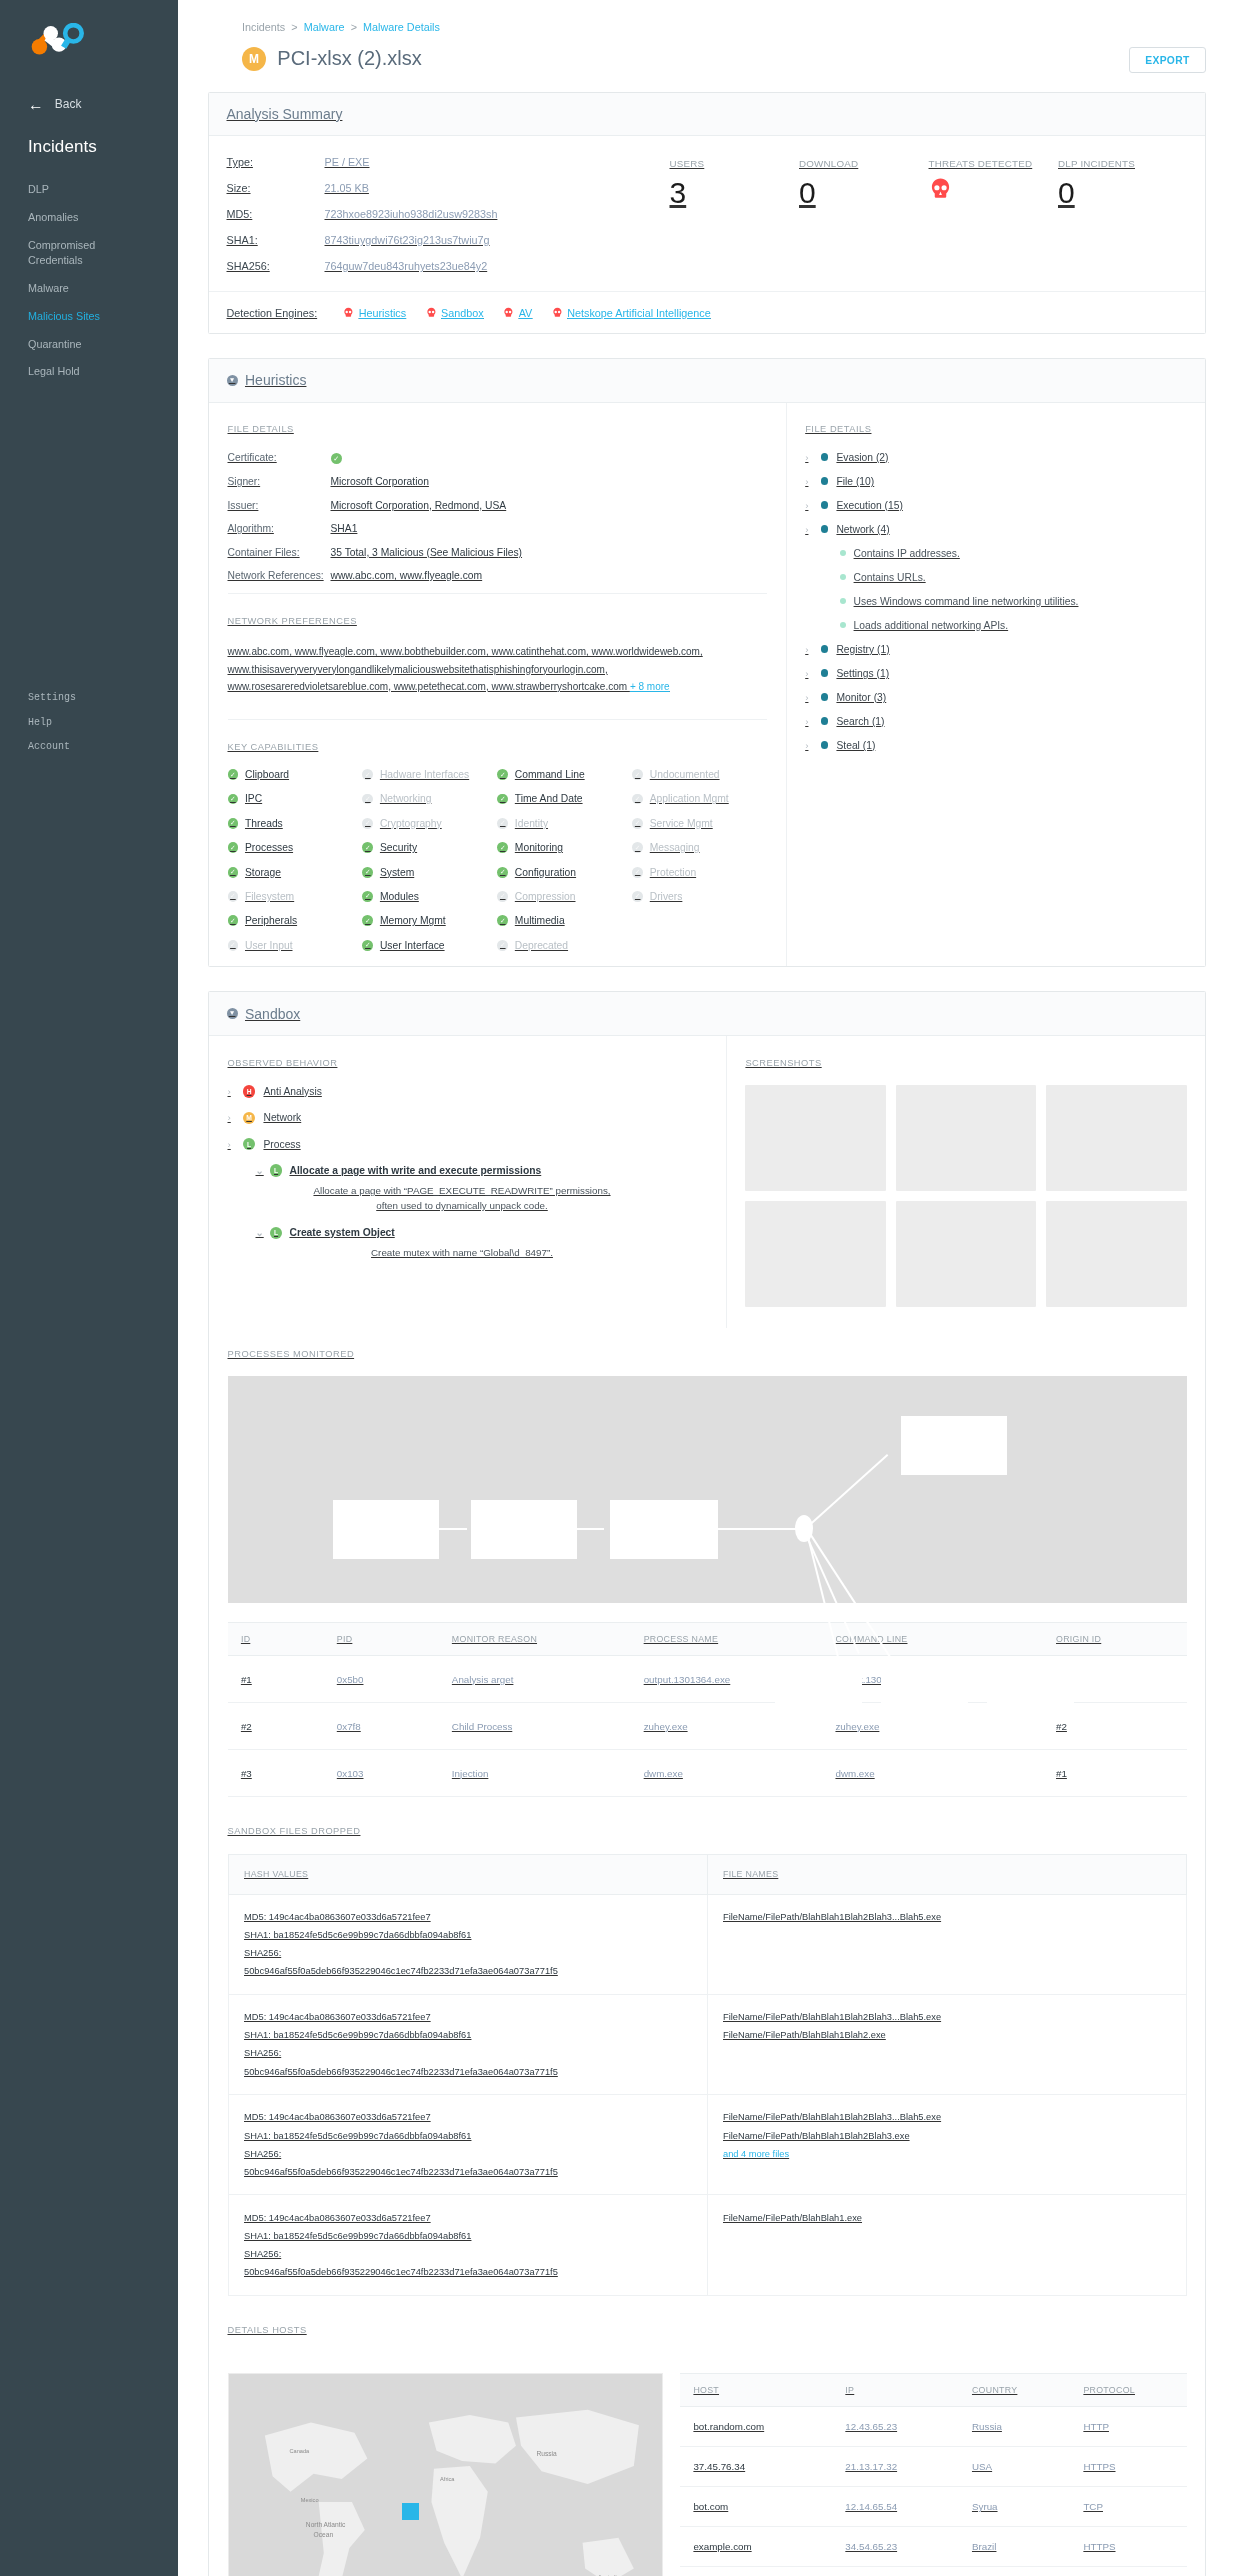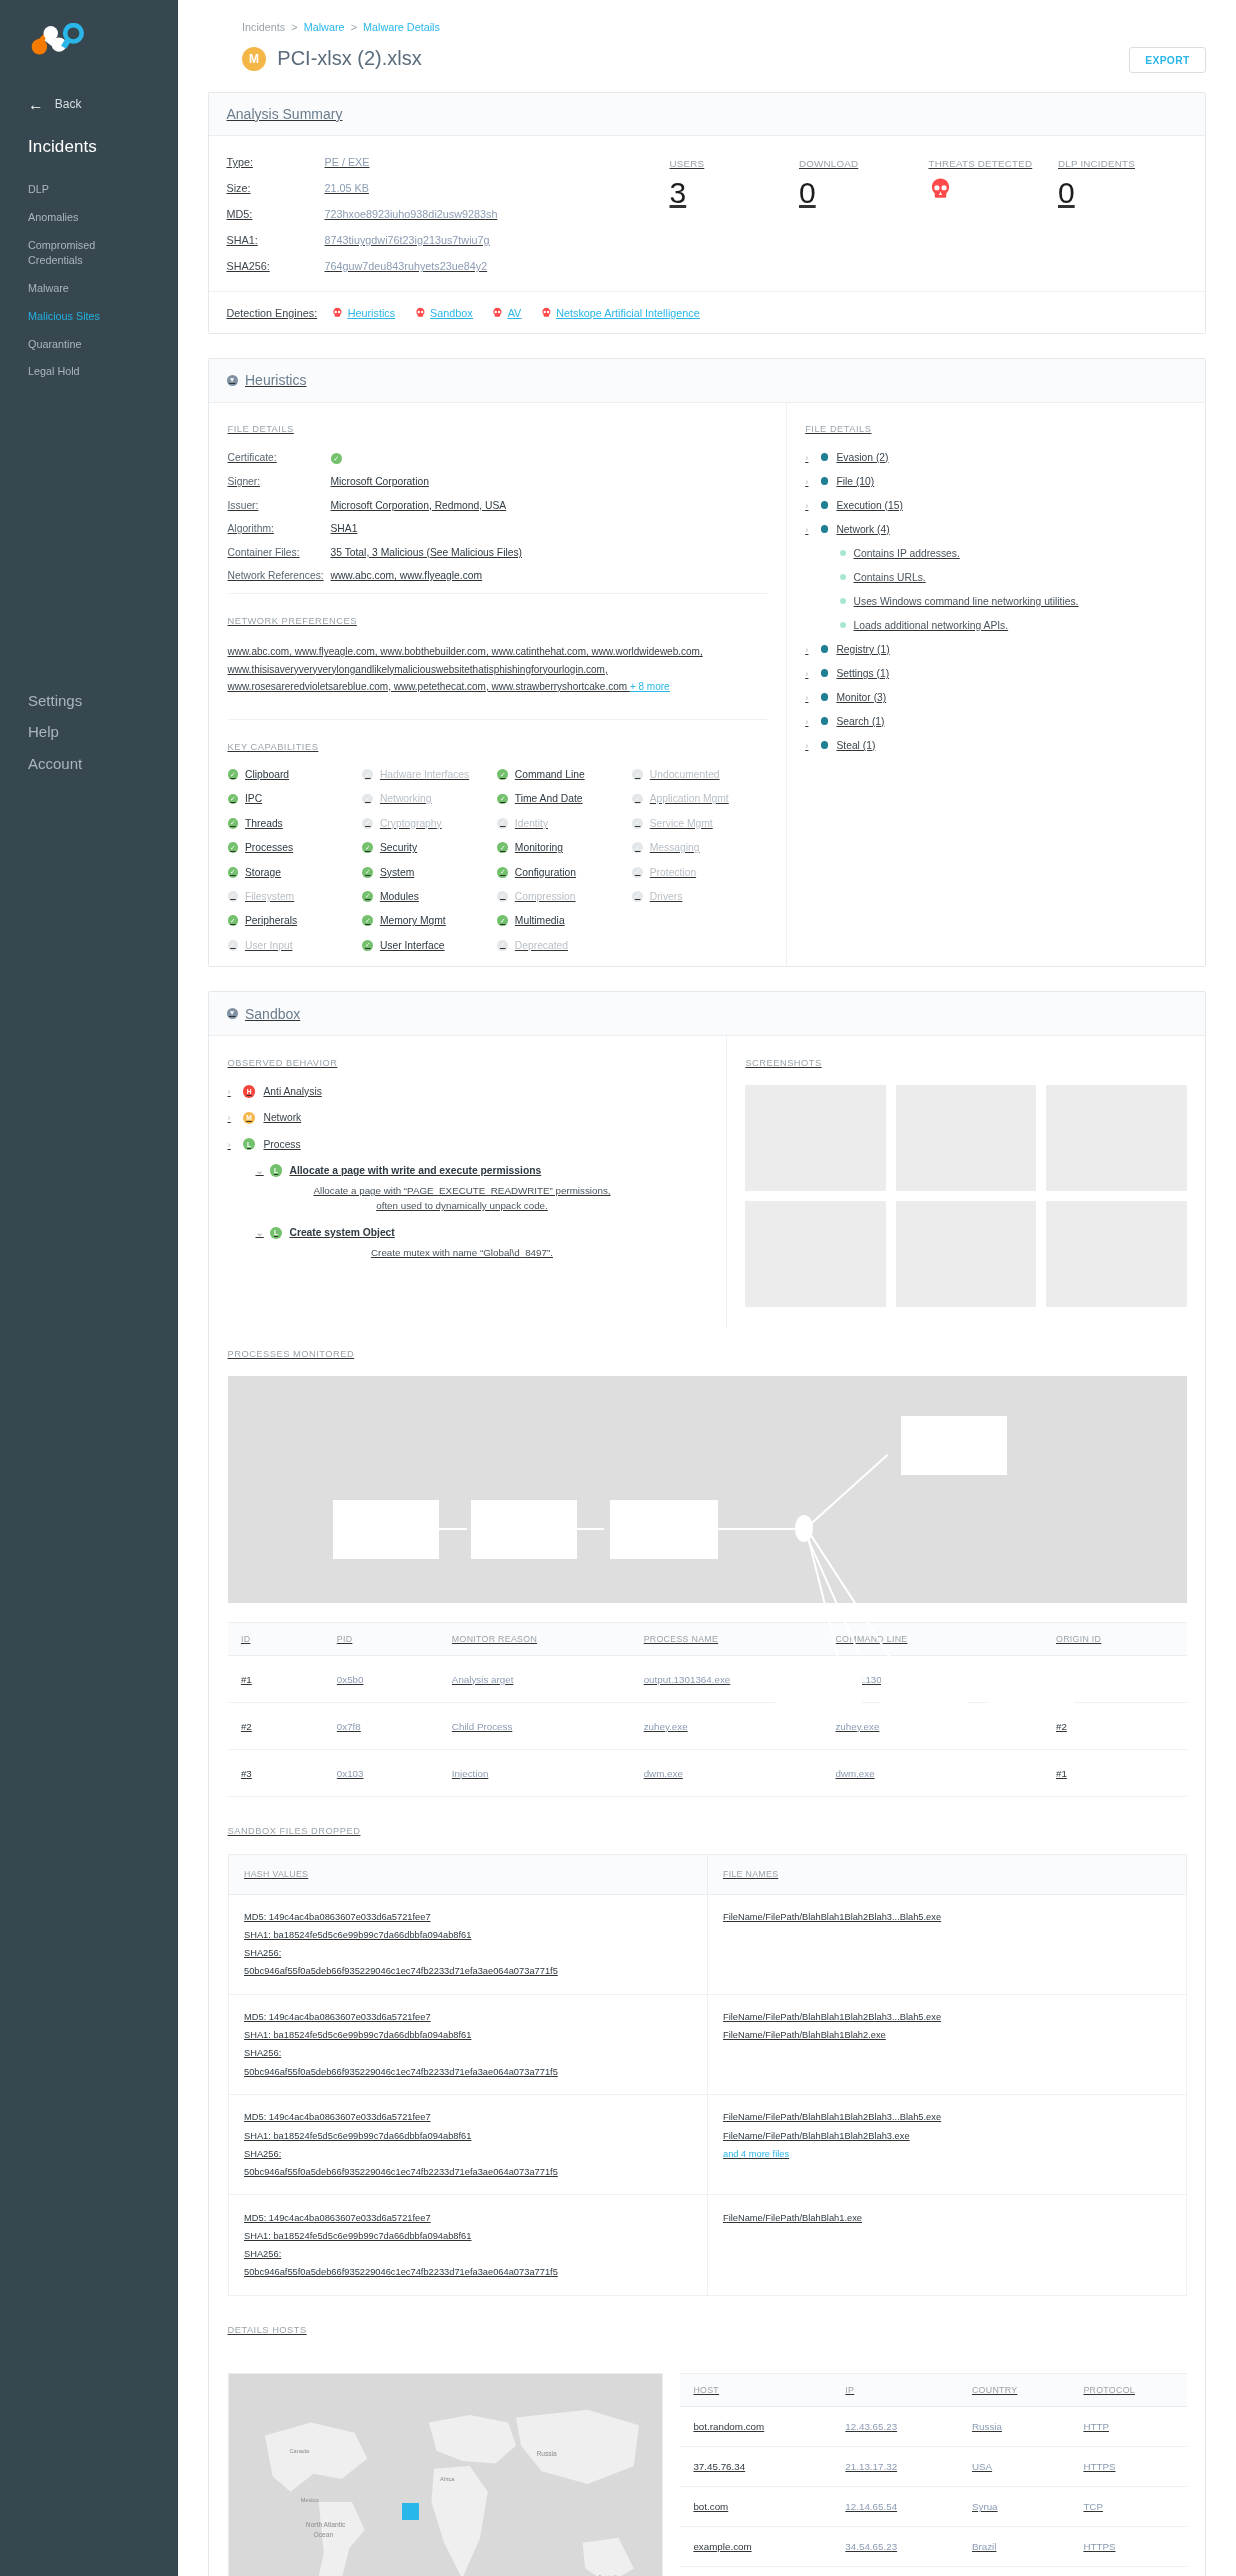--- a/index.html
+++ b/index.html
@@ -35,21 +35,21 @@
     font-size: 17px; color: #ffffff; font-weight: 400; letter-spacing: 0.1px;
   }
   .nav-list { margin-top: 18.5px; }
   .nav-item {
     padding: 6.7px 0 6.7px 28px;
     font-size: 10.8px; color: #aab6bc; line-height: 1.35;
     cursor: pointer;
   }
   .nav-item.active { color: #22b0e0; }
   .nav-bottom { position: absolute; top: 685px; left: 0; width: 100%; }
-  .nav-bottom .nav-item { padding-top: 5.7px; padding-bottom: 5.7px; font-size: 15px; }
+  .nav-bottom .nav-item { padding-top: 5.7px; padding-bottom: 5.7px; font-size: 10px; font-family: Liberation Mono, monospace; }
 
   
   .main { flex: 1 1 auto; background: #ffffff; padding: 0 0 20.6px 0; min-width:0; }
   .topbar {
     padding: 20.6px 30px 0 30px;
     position: relative;
     margin-left: 34px;
   }
   .breadcrumb { font-size: 10.8px; color: #9aa4ab; }
   .breadcrumb .crumb-link { color: #29b6e8; }
@@ -94,21 +94,21 @@
   .kv .v { color: #8b9cb3; }
   .stats { display: flex; flex: 1 1 auto; gap: 0; padding-top: 2.1px;}
   .stat { flex: 1 1 0; text-align: left; }
   .stat-label { font-size: 9.8px; color: #9aa4ab; letter-spacing: 0.2px; }
   .stat-val { font-size: 30px; color: #1c1c1c; font-weight: 300; margin-top: 9.3px; line-height:1; }
   .skull { display:inline-block; width: 23px; height: 23px; margin-top: 8.2px;}
   .engines-row {
     border-top: 0.5px solid #eef1f3;
     padding: 14.4px 17.5px; display: flex; align-items: center; gap: 6.2px; font-size: 10.8px;
   }
-  .engines-row .lbl { color: #3d4850; margin-right: 9px; }
+  .engines-row .lbl { color: #3d4850; margin-right: 20px; }
   .engine { display: inline-flex; align-items: center; gap: 4.6px; margin-right: 13.4px; }
   .engine a { color: #29b6e8; text-decoration: underline; font-size: 10.8px; }
   .mini-skull { width: 10.8px; height: 10.8px; display:inline-block; }
 
   
   .two-col { display: flex; }
   .col-left { flex: 1 1 58%; padding: 21.6px 18.5px 15.5px 18.5px; border-right: 0.5px solid #eef1f3; }
   .col-right { flex: 1 1 42%; padding: 21.6px 18.5px 15.5px 18.5px; }
   .sub-label {
     font-size: 9.3px; color: #9aa4ab; letter-spacing: 0.5px; margin-bottom: 17.5px;

